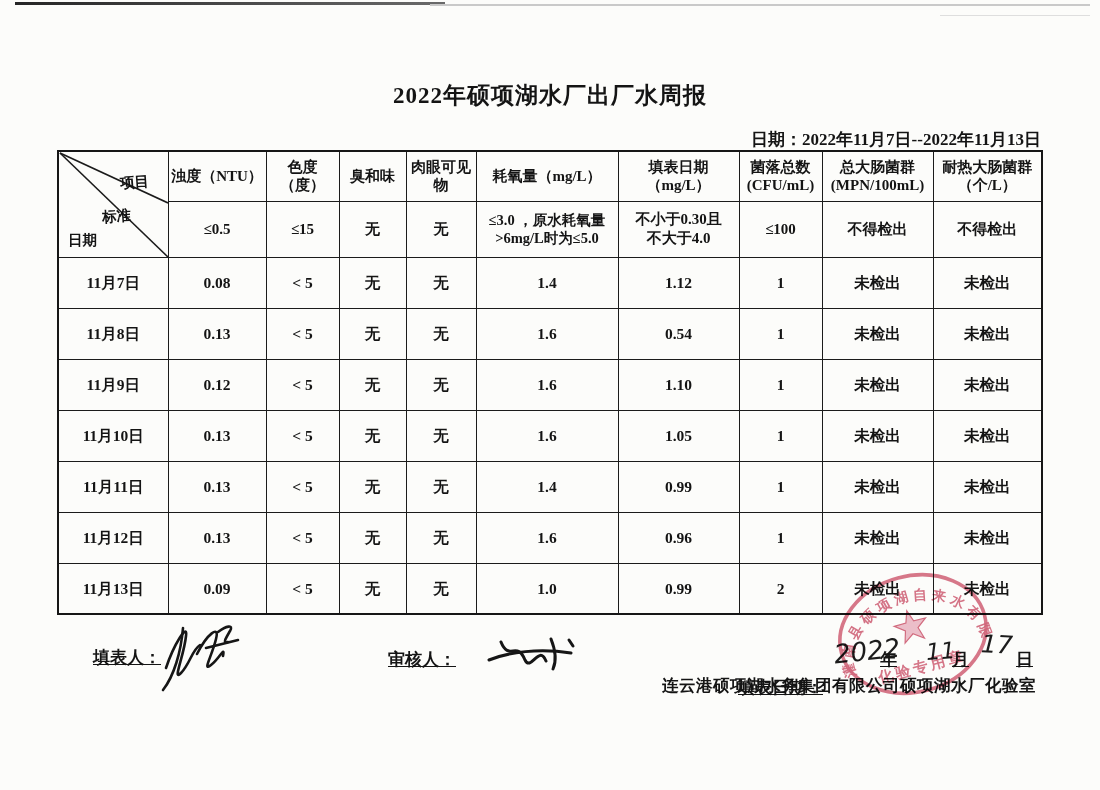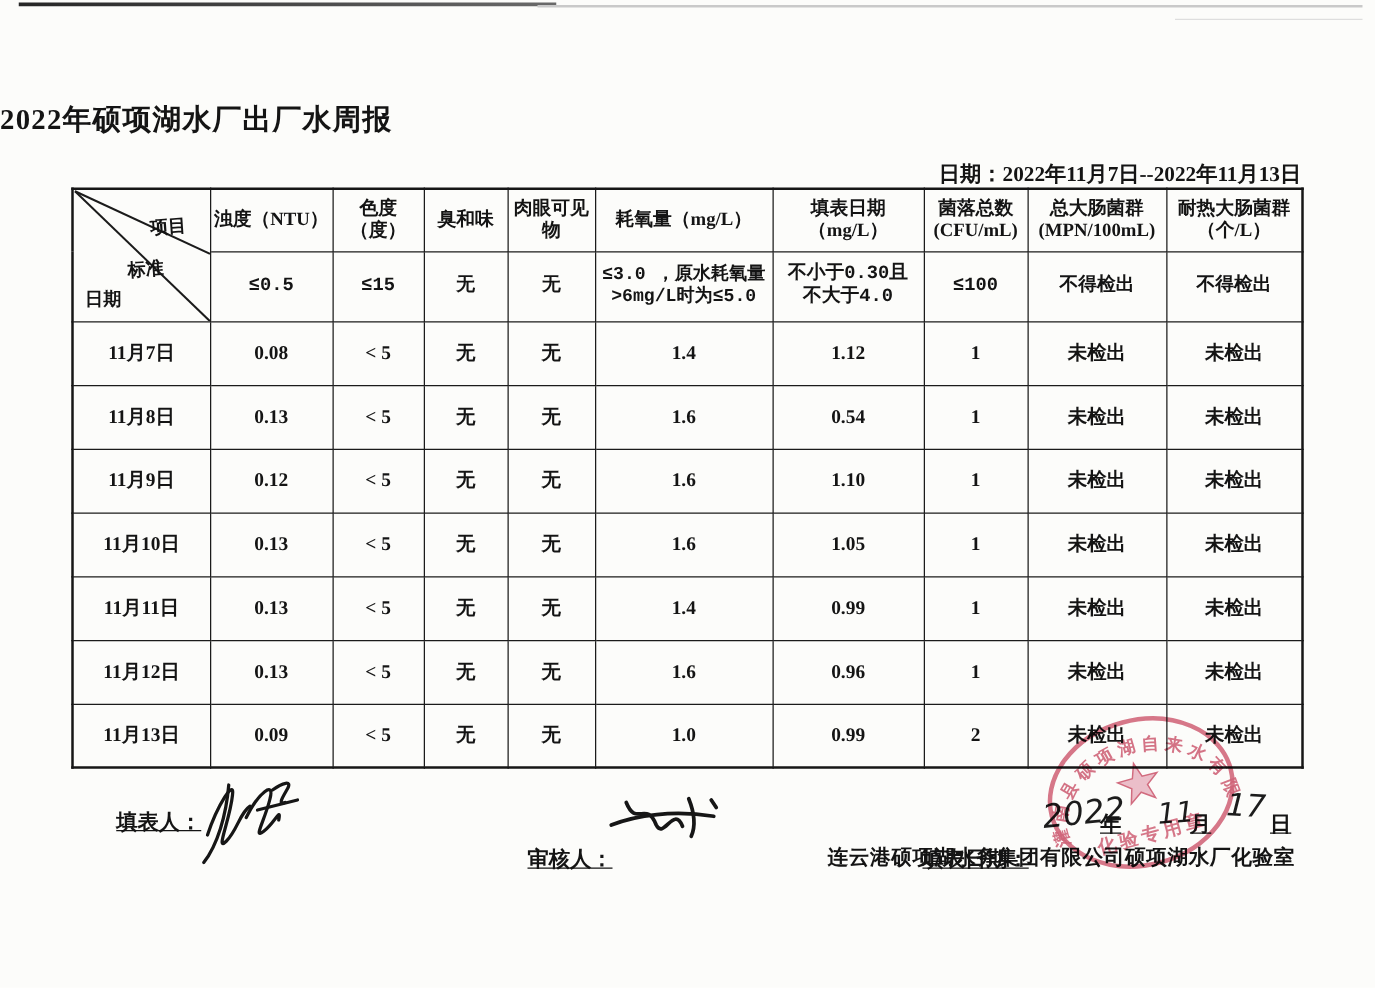--- a/index.html
+++ b/index.html
@@ -6,33 +6,33 @@
   body{
     width:1100px;height:790px;position:relative;overflow:hidden;
     background:#fcfcfa;color:#141414;
     font-family:"Liberation Serif","DejaVu Serif",serif;
   }
   .scan-line-1{position:absolute;left:15px;top:2px;width:430px;height:3px;
     background:linear-gradient(to right,#262626,#6a6a6a);}
   .scan-line-2{position:absolute;left:430px;top:4px;width:660px;height:1.5px;background:#c9c9c9;}
   .scan-line-3{position:absolute;left:940px;top:15px;width:150px;height:1px;background:#dedede;}
 
-  .title{position:absolute;left:0;right:0;top:80px;text-align:left;
+  .title{position:absolute;left:0;right:0;top:80px;text-align:center;
     font-size:23px;font-weight:bold;letter-spacing:1px;}
   .date-line{position:absolute;right:59px;top:128px;font-size:17px;font-weight:600;text-align:center;}
 
   table.report{position:absolute;left:57px;top:150px;border-collapse:collapse;
     table-layout:fixed;width:984px;}
   table.report td, table.report th{
     border:1.5px solid #1b1b1b;text-align:center;vertical-align:middle;
     padding:0 2px;white-space:pre-line;line-height:1.25;overflow:hidden;}
   table.report{border:2.5px solid #161616;}
   tr.hdr{height:50px;}
   tr.hdr th{font-size:15px;font-weight:bold;}
-  tr.std{height:56px;font-family:Liberation Mono, monospace;}
+  tr.std{height:56px;}
   tr.std td{font-size:15px;font-weight:bold;}
   tr.std td.long{font-size:14.5px;}
   tr.data{height:51px;}
   tr.data td{font-size:15.5px;font-weight:600;}
 
   .corner{position:relative;padding:0;}
   .corner svg{position:absolute;left:0;top:0;}
   .corner .lbl{position:absolute;font-size:14.5px;font-weight:bold;white-space:nowrap;}
   .lbl-item{left:61px;top:21px;transform:rotate(-4deg);}
   .lbl-standard{left:43px;top:55px;transform:rotate(-4deg);}
@@ -202,21 +202,21 @@
 <svg class="sig" style="left:150px;top:612px;" width="115" height="82" viewBox="0 0 115 82">
   <g fill="none" stroke="#161616" stroke-width="2.6" stroke-linecap="round" stroke-linejoin="round">
     <path d="M16,56 C24,32 38,10 36,24 C34,44 22,70 31,61 C40,52 42,38 50,33"></path>
     <path d="M33,16 C31,40 24,64 13,78"></path>
     <path d="M47,42 C57,22 70,12 66,27 C62,44 52,60 61,53 C70,46 75,33 73,44"></path>
     <path d="M68,20 C76,14 84,12 80,19 C76,26 72,32 78,30"></path>
     <path d="M56,36 L88,28"></path>
   </g>
 </svg>
 
-<div class="footer-label" style="left:422px;top:648px;margin-top:28px;">审核人：</div>
+<div class="footer-label" style="left:388px;top:648px;">审核人：</div>
 <svg class="sig" style="left:483px;top:630px;" width="100" height="48" viewBox="0 0 100 48">
   <g fill="none" stroke="#161616" stroke-width="3" stroke-linecap="round" stroke-linejoin="round">
     <path d="M6,30 C26,22 56,18 88,23"></path>
     <path d="M18,12 C26,32 34,10 42,30 C48,42 56,14 63,31"></path>
     <path d="M68,9 C72,19 74,30 70,39"></path>
     <path d="M86,10 l4,6"></path>
   </g>
 </svg>
 
 <div class="footer-label" style="left:738px;top:676px;">填表日期：</div>

